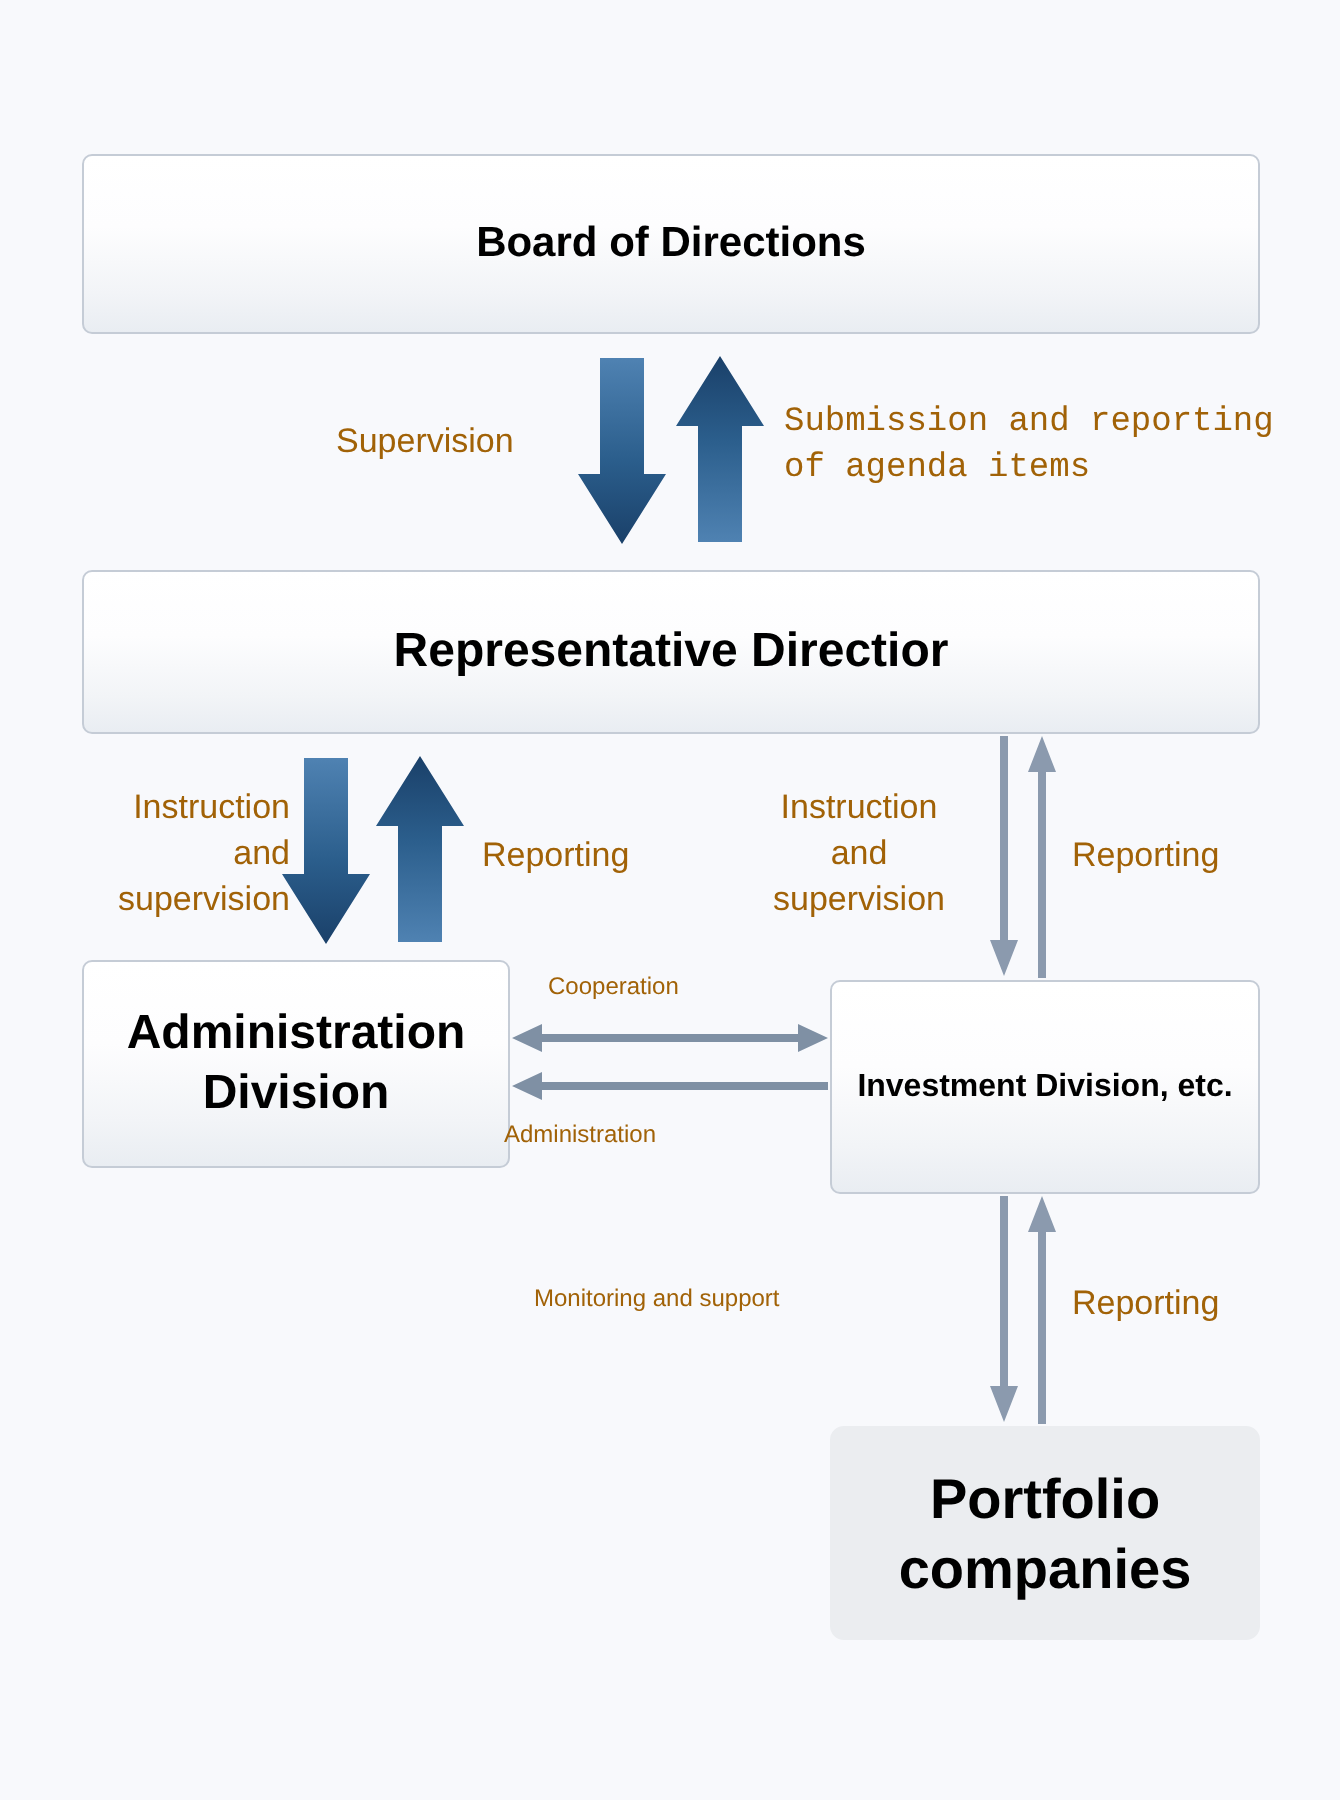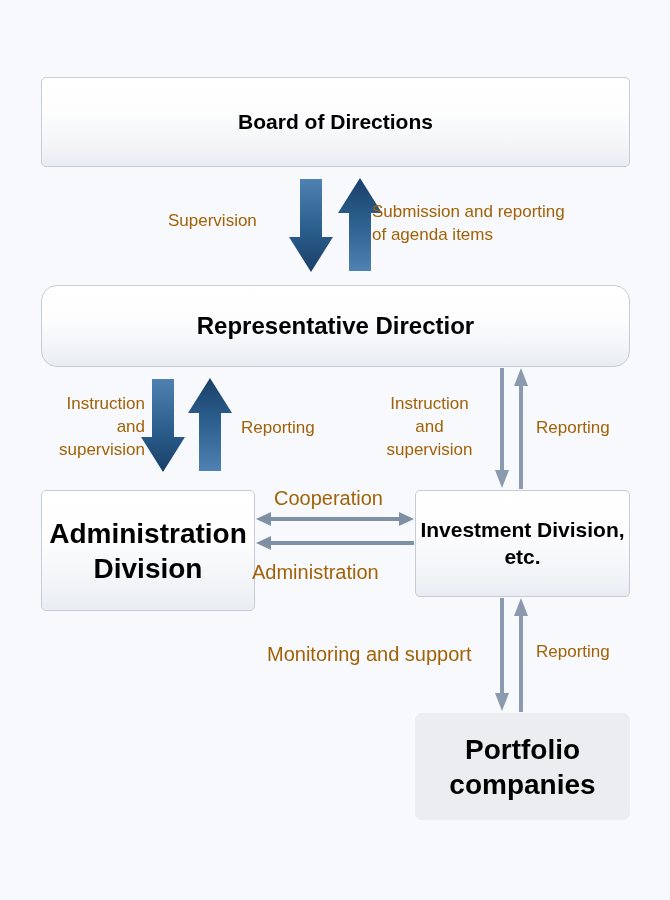--- a/index.html
+++ b/index.html
@@ -37,37 +37,37 @@
     border: 1px solid #c5ccd6;
     border-radius: 5px;
   }
   .node.flat {
     background: #ebedf0;
     border: 1px solid #ebedf0;
     border-radius: 7px;
   }
 
   #node-board      { left: 41px;  top: 77px;  width: 589px; height: 90px;  font-size: 21px; }
-  #node-rep        { left: 41px;  top: 285px; width: 589px; height: 82px;  font-size: 24px; border-radius: 16px; }
-  #node-admin      { left: 41px;  top: 490px; width: 214px; height: 121px; font-size: 28px; }
-  #node-investment { left: 415px; top: 490px; width: 215px; height: 107px; font-size: 21px; }
+  #node-rep        { left: 41px;  top: 285px; width: 589px; height: 82px;  font-size: 24px; }
+  #node-admin      { left: 41px;  top: 480px; width: 214px; height: 104px; font-size: 24px; }
+  #node-investment { left: 415px; top: 490px; width: 215px; height: 107px; font-size: 16px; }
   #node-portfolio  { left: 415px; top: 713px; width: 215px; height: 107px; font-size: 28px; }
 
   
   .label {
     position: absolute;
     font-size: 17px;
     color: #a16207;
     line-height: 1.35;
     white-space: pre-line;
   }
-  .label.small { font-size: 20px; }
+  .label.small { font-size: 12px; }
 
   #lbl-supervision      { left: 168px; top: 210px; }
-  #lbl-submission       { left: 372px; top: 201px; }
+  #lbl-submission       { left: 392px; top: 201px; font-family: Liberation Mono, monospace; }
   #lbl-instr-left       { left: 26px;  top: 393px; width: 119px; text-align: right; }
   #lbl-reporting-left   { left: 241px; top: 417px; }
   #lbl-instr-right      { left: 370px; top: 393px; width: 119px; text-align: center; }
   #lbl-reporting-right  { left: 536px; top: 417px; }
   #lbl-cooperation      { left: 274px; top: 485px; }
   #lbl-administration   { left: 252px; top: 559px; }
   #lbl-monitoring       { left: 267px; top: 641px; }
   #lbl-reporting-bottom { left: 536px; top: 641px; }
 
   

